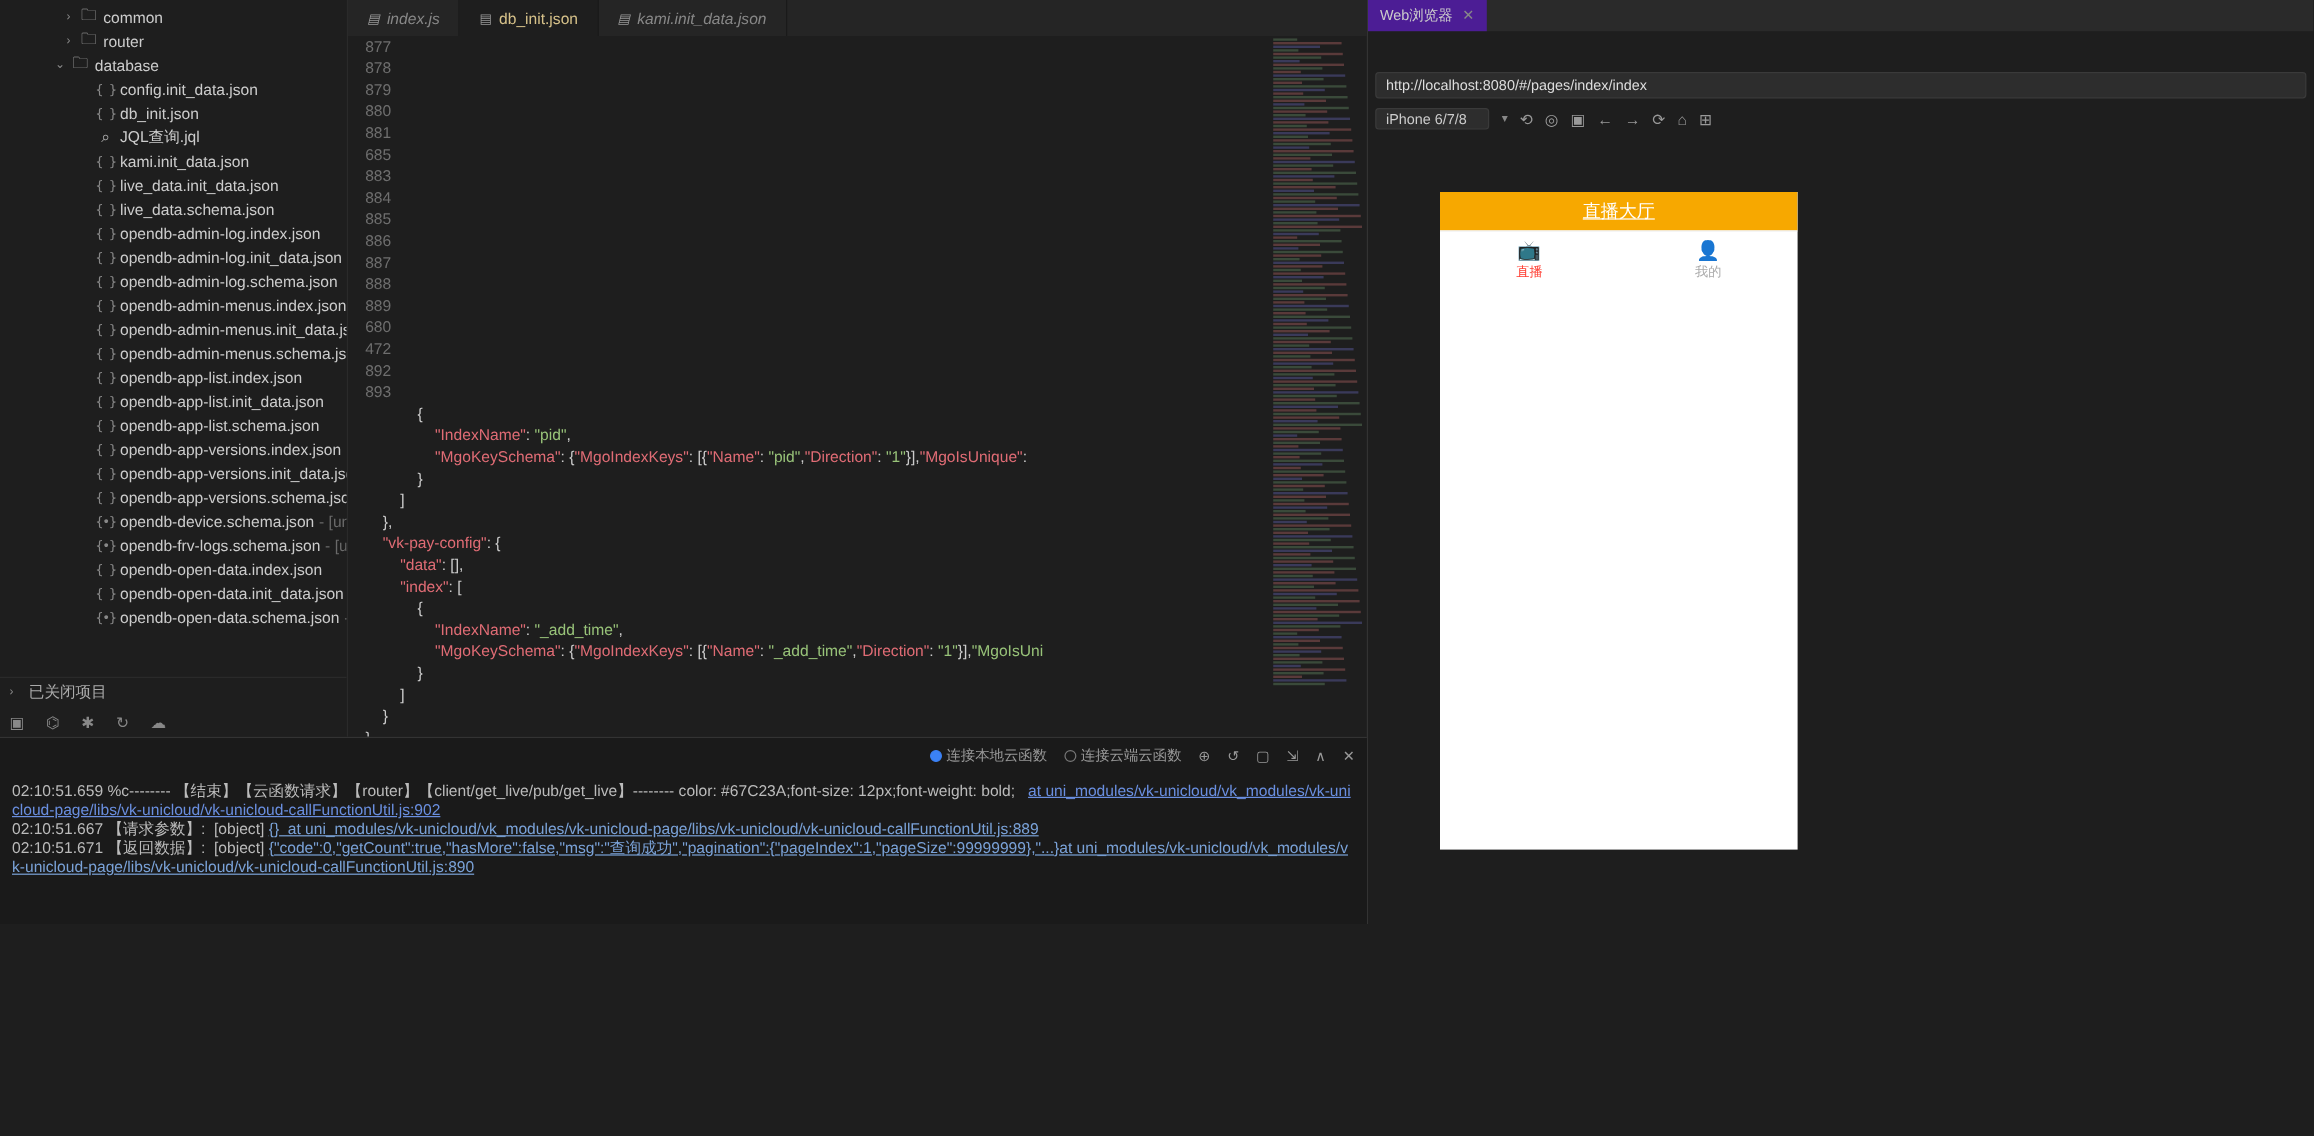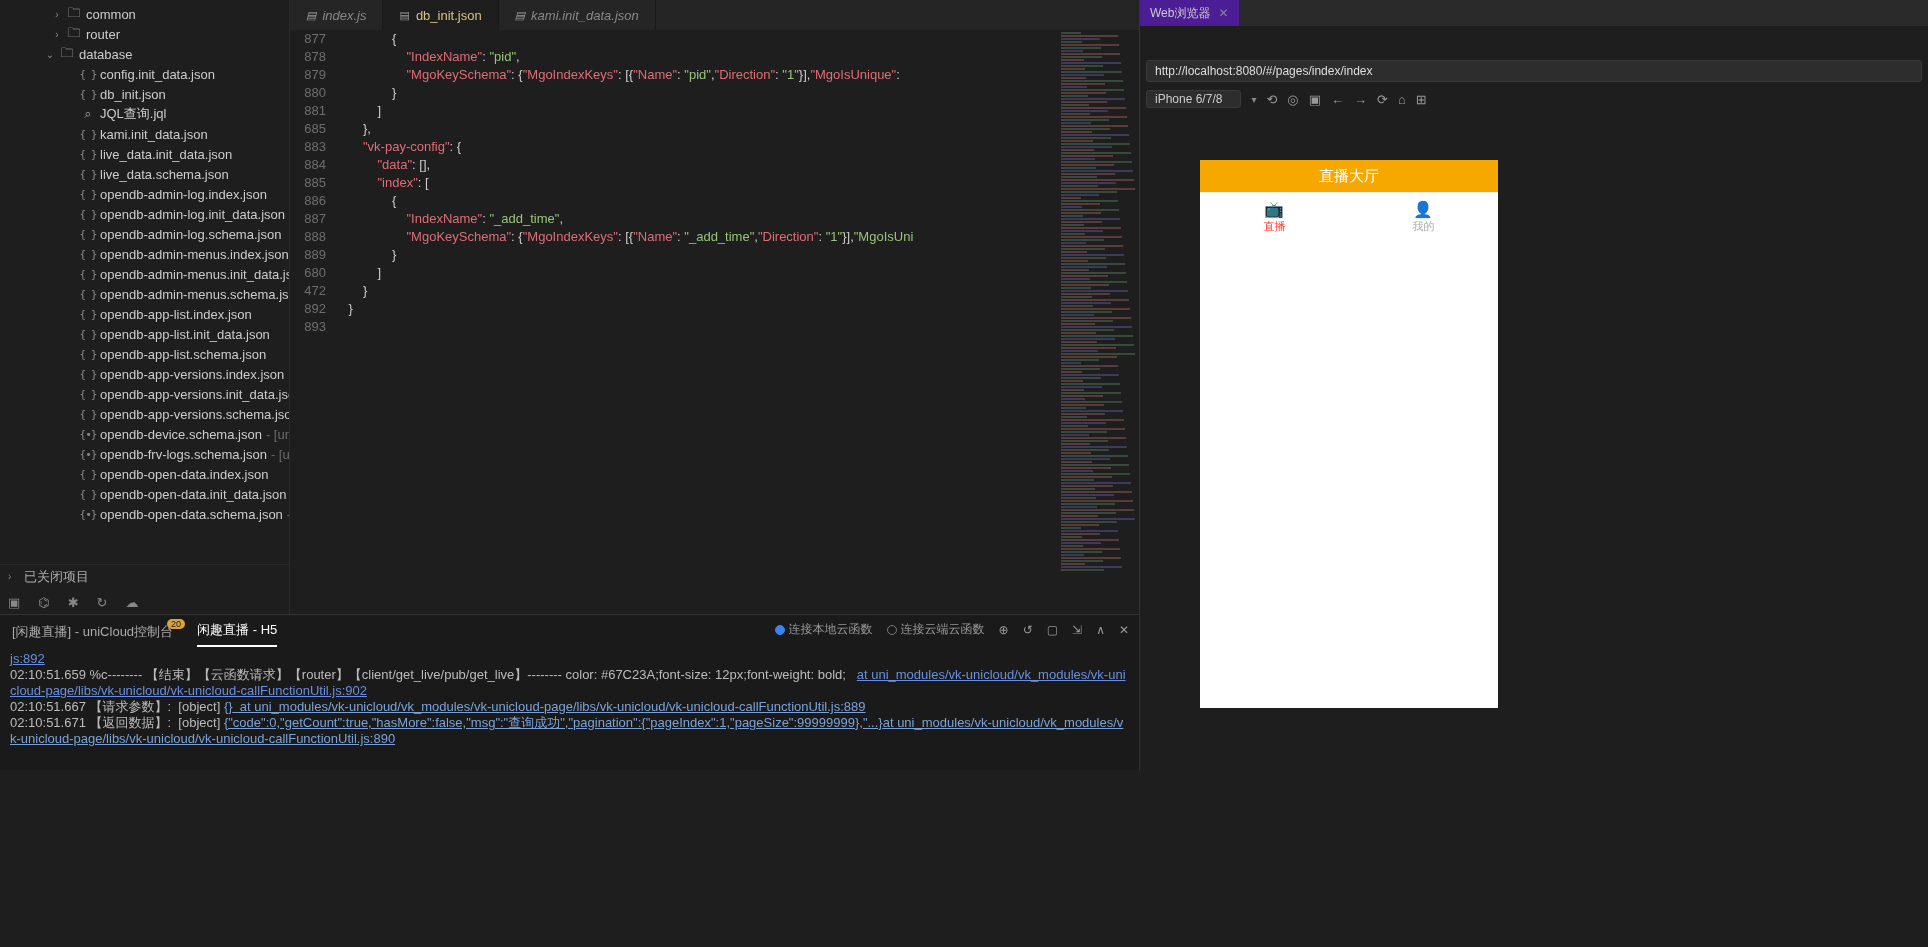--- a/index.html
+++ b/index.html
@@ -24,21 +24,21 @@
 .bottom-icon-strip { position:absolute; left:0; top:590px; width:289px; height:24px; display:flex; align-items:center; padding-left:8px; gap:18px; color:#888; }
 .bottom-icon-strip span { font-size:13px; }
 
 
 .editor { position:absolute; left:289px; top:0; width:850px; height:614px; background:#1e1e1e; border-left:1px solid #2a2a2a; }
 .tabbar { height:30px; display:flex; background:#252525; }
 .tab { padding:0 16px; display:flex; align-items:center; gap:6px; color:#888; font-size:13px; border-right:1px solid #1a1a1a; cursor:pointer; font-style:italic;}
 .tab.active { background:#1e1e1e; color:#d7c28a; font-style:normal;}
 .tab.active.mod { color:#d7c28a; }
 .tab .fic { font-size:11px; color:#999; }
-.editor-body { position:absolute; top:30px; left:0; right:0; bottom:0; display:flex; }
+.editor-body { position:absolute; top:30px; left:0; right:0; bottom:0; display:flex;flex-direction:column; }
 .gutter { width:44px; text-align:right; padding-right:8px; color:#6e6e6e; font-family:Consolas,monospace; font-size:13px; line-height:18px; user-select:none;}
 .gutter .ln { height:18px; }
 .code { flex:1; font-family:Consolas,monospace; font-size:13px; line-height:18px; color:#ccc; white-space:pre; overflow:hidden;}
 .code .row { height:18px; }
 .p { color:#ccc; } 
 .k { color:#e06c75; } 
 .s { color:#98c379; }
 
 .minimap { position:absolute; right:0; top:30px; width:80px; height:584px; background:#1e1e1e; overflow:hidden; padding:2px;}
 .minimap .mline { height:2px; margin-bottom:1px; }
@@ -48,21 +48,21 @@
 .browser { position:absolute; left:1139px; top:0; width:789px; height:770px; background:#1e1e1e; border-left:1px solid #333;}
 .browser-titlebar { height:26px; background:#2a2a2a; display:flex;}
 .browser-tab { padding:0 10px; display:flex; align-items:center; gap:8px; background:#4c1d95; color:#ccc; font-size:12px;}
 .browser-tab .x { color:#888; cursor:pointer; }
 .addr { height:28px; padding:3px 6px;margin-top:31px; }
 .addr input { width:100%; height:22px; background:#2d2d2d; border:1px solid #3a3a3a; color:#ddd; padding:0 8px; font-size:12px; border-radius:3px;}
 .dev-toolbar { height:28px; display:flex; align-items:center; gap:10px; padding:0 6px; color:#aaa; font-size:12px;}
 .dev-toolbar .device-sel { background:#2d2d2d; border:1px solid #3a3a3a; color:#ccc; padding:1px 18px 1px 8px; border-radius:3px; font-size:12px;}
 .dev-toolbar .icn { color:#999; cursor:pointer; font-size:13px; }
 .phone-view { position:absolute; left:60px; top:160px; width:298px; height:548px; background:#fff; border-radius:0; display:flex; flex-direction:column; overflow:hidden;}
-.phone-header { height:32px; background:#f7a800; color:#fff; display:flex; align-items:center; justify-content:center; font-size:15px; font-weight:500;}
+.phone-header { height:32px; background:#f7a800; color:#fff; display:flex; align-items:center; justify-content:center; font-size:15px; font-weight:500;text-decoration:underline;}
 .phone-content { flex:1; padding:12px; background:#fff; display:flex; flex-direction:column; align-items:flex-start;}
 .phone-card { display:flex; flex-direction:column; align-items:center; gap:4px;}
 .tv-ico { width:48px; height:48px; border-radius:10px; background:linear-gradient(135deg,#ff3a2e,#ff6b3a); display:flex; align-items:center; justify-content:center; color:#fff; font-size:18px; font-weight:700; position:relative;}
 .phone-card .cap { color:#555; font-size:13px; }
 .phone-card .badge { background:#ff8a4a; color:#fff; font-size:12px; padding:1px 8px; border-radius:10px; display:flex; align-items:center; gap:3px;}
 .phone-card .free { color:#b54acb; font-size:12px;}
 .phone-tabs { height:48px; display:flex; border-top:1px solid #eee;}
 .phone-tabs .pt { flex:1; display:flex; flex-direction:column; align-items:center; justify-content:center; font-size:11px; color:#aaa;}
 .phone-tabs .pt.active { color:#ff3a2e;}
 .phone-tabs .pt .pico { font-size:16px; }
@@ -510,44 +510,34 @@
       </div>
       <div class="pt">
         <span class="pico">👤</span>
         <span>我的</span>
       </div>
     </div>
   </div>
 </div>
 
 <div class="console">
-  <div class="console-tabs">
-    <div class="ctab">
-      <span>[闲趣直播] - uniCloud控制台</span>
-      <span class="bdg">20</span>
-    </div>
-    <div class="ctab active">
-      <span>闲趣直播 - H5</span>
-    </div>
-  </div>
   <div class="console-tools">
     <span class="radio sel">
         <span class="dot"></span>
         <span>连接本地云函数</span>
       </span>
     <span class="radio">
         <span class="dot"></span>
         <span>连接云端云函数</span>
       </span>
     <span>⊕</span>
     <span>↺</span>
     <span>▢</span>
     <span>⇲</span>
     <span>∧</span>
     <span>✕</span>
   </div>
   <div class="console-body" id="conBody">
-      <div class="row"><a>js:892</a></div>
       <div class="row"><span class="ts">02:10:51.659</span> %c-------- 【结束】【云函数请求】【router】【client/get_live/pub/get_live】-------- color: #67C23A;font-size: 12px;font-weight: bold;   <a>at uni_modules/vk-unicloud/vk_modules/vk-unicloud-page/libs/vk-unicloud/vk-unicloud-callFunctionUtil.js:902</a></div>
       <div class="row"><span class="ts">02:10:51.667</span> 【请求参数】:  [object] <span class="jlink">{}</span><span class="link2">  at uni_modules/vk-unicloud/vk_modules/vk-unicloud-page/libs/vk-unicloud/vk-unicloud-callFunctionUtil.js:889</span></div>
       <div class="row"><span class="ts">02:10:51.671</span> 【返回数据】:  [object] <span class="jlink">{"code":0,"getCount":true,"hasMore":false,"msg":"查询成功","pagination":{"pageIndex":1,"pageSize":99999999},"...}</span><span class="link2">at uni_modules/vk-unicloud/vk_modules/vk-unicloud-page/libs/vk-unicloud/vk-unicloud-callFunctionUtil.js:890</span></div>
     </div>
 </div>
 
 </body></html>

